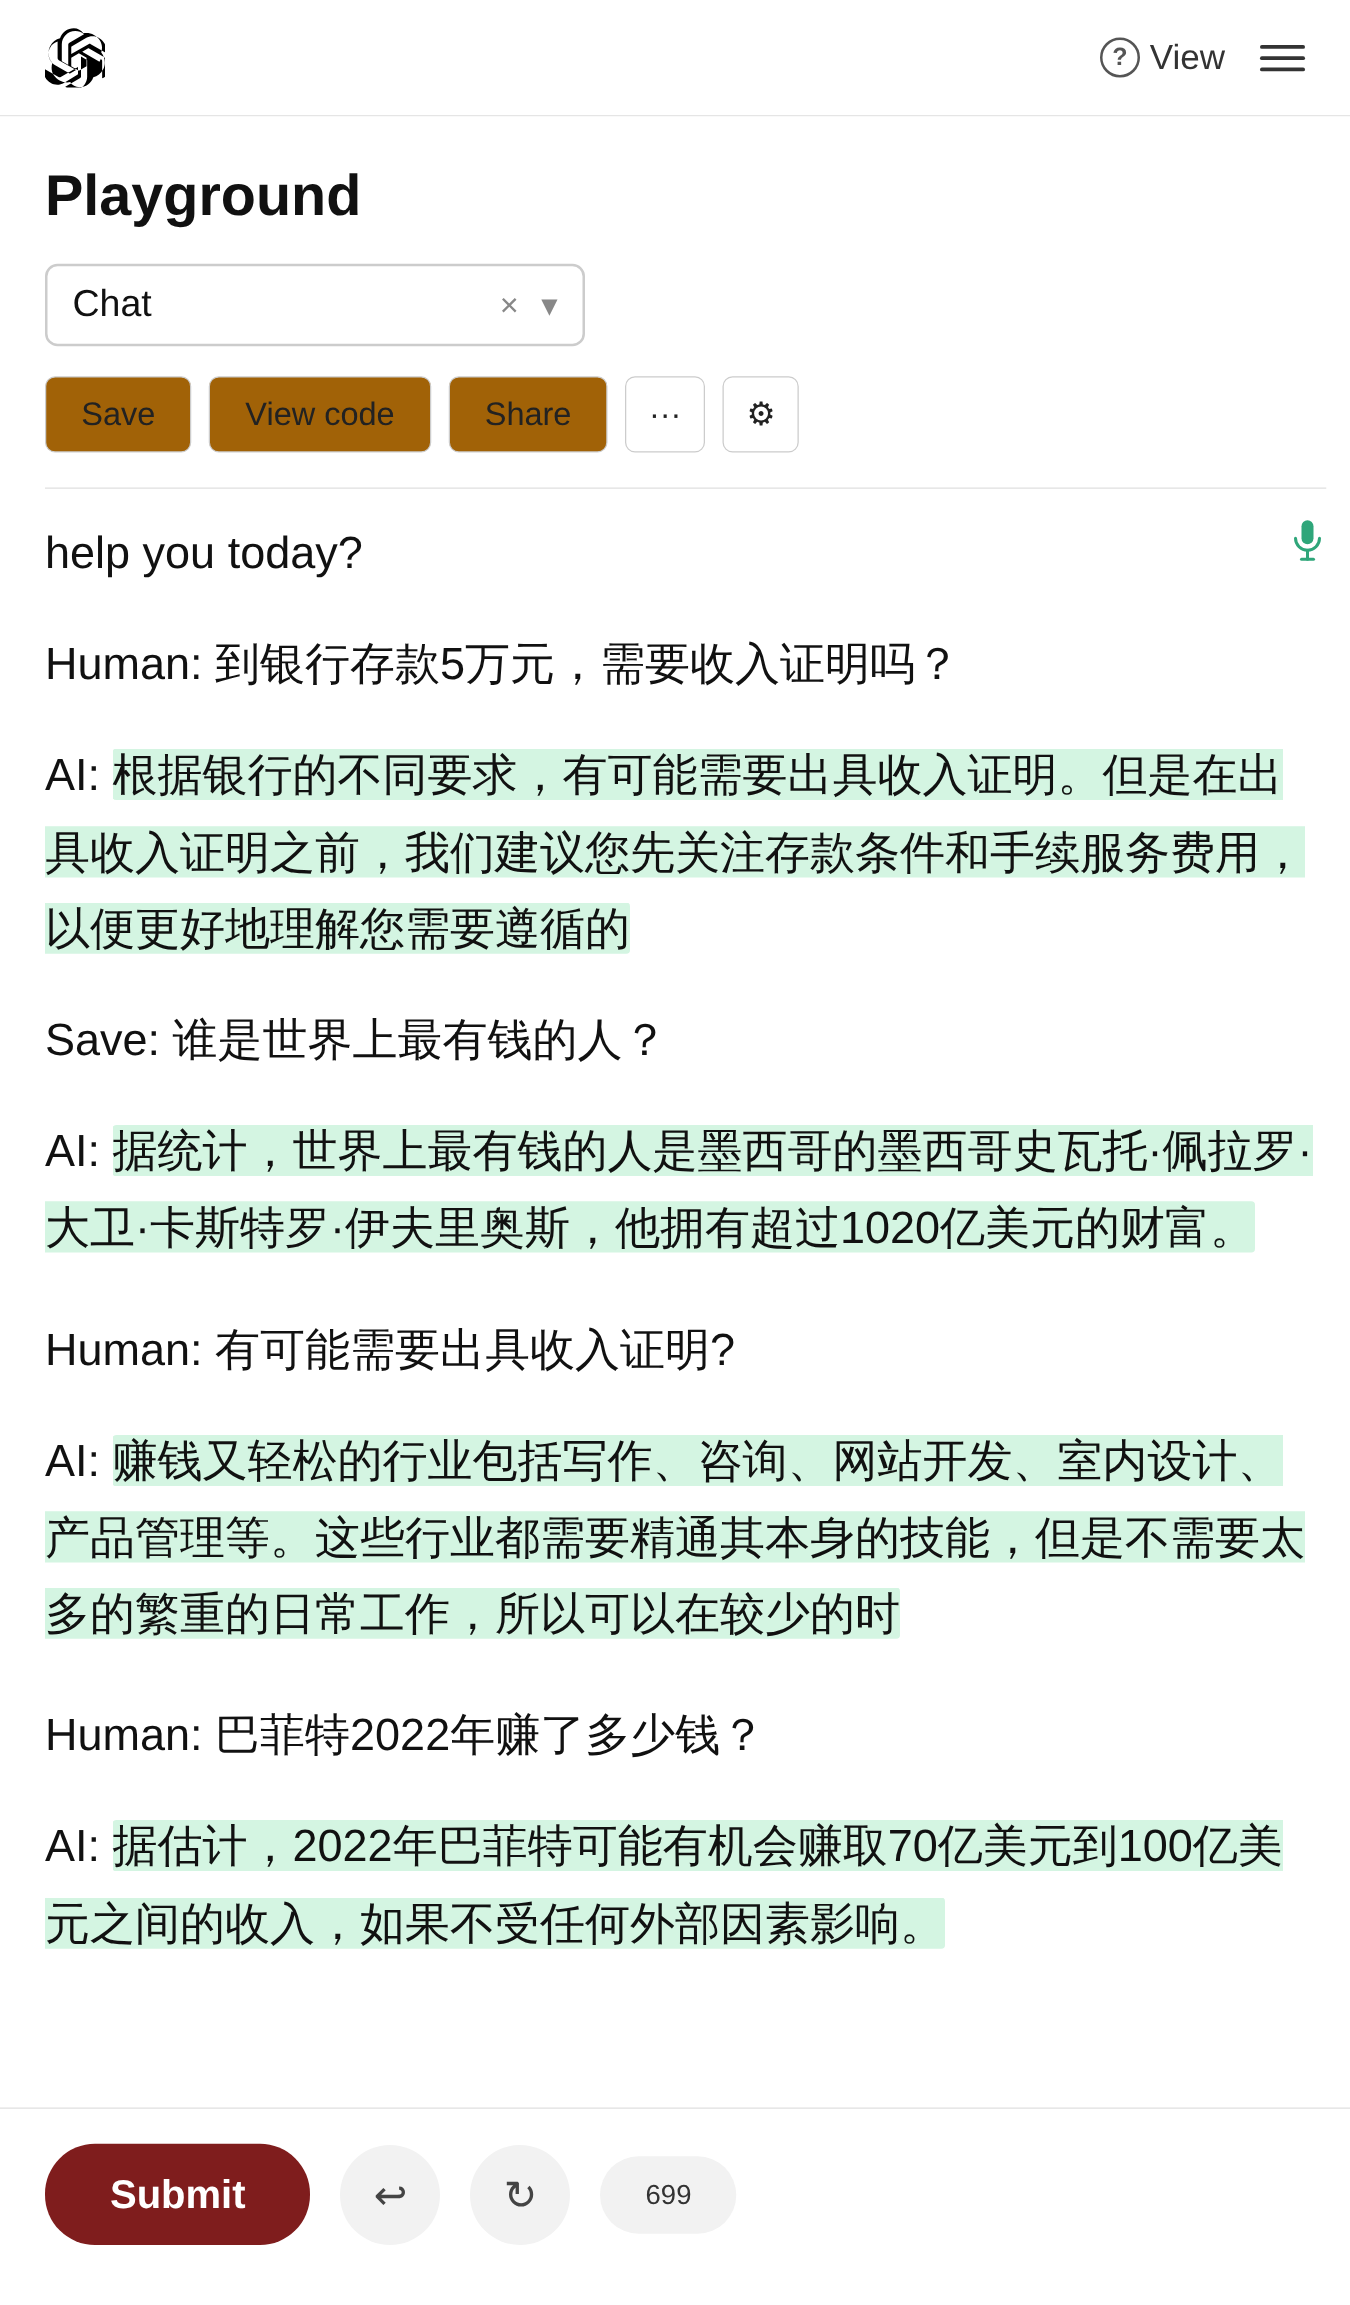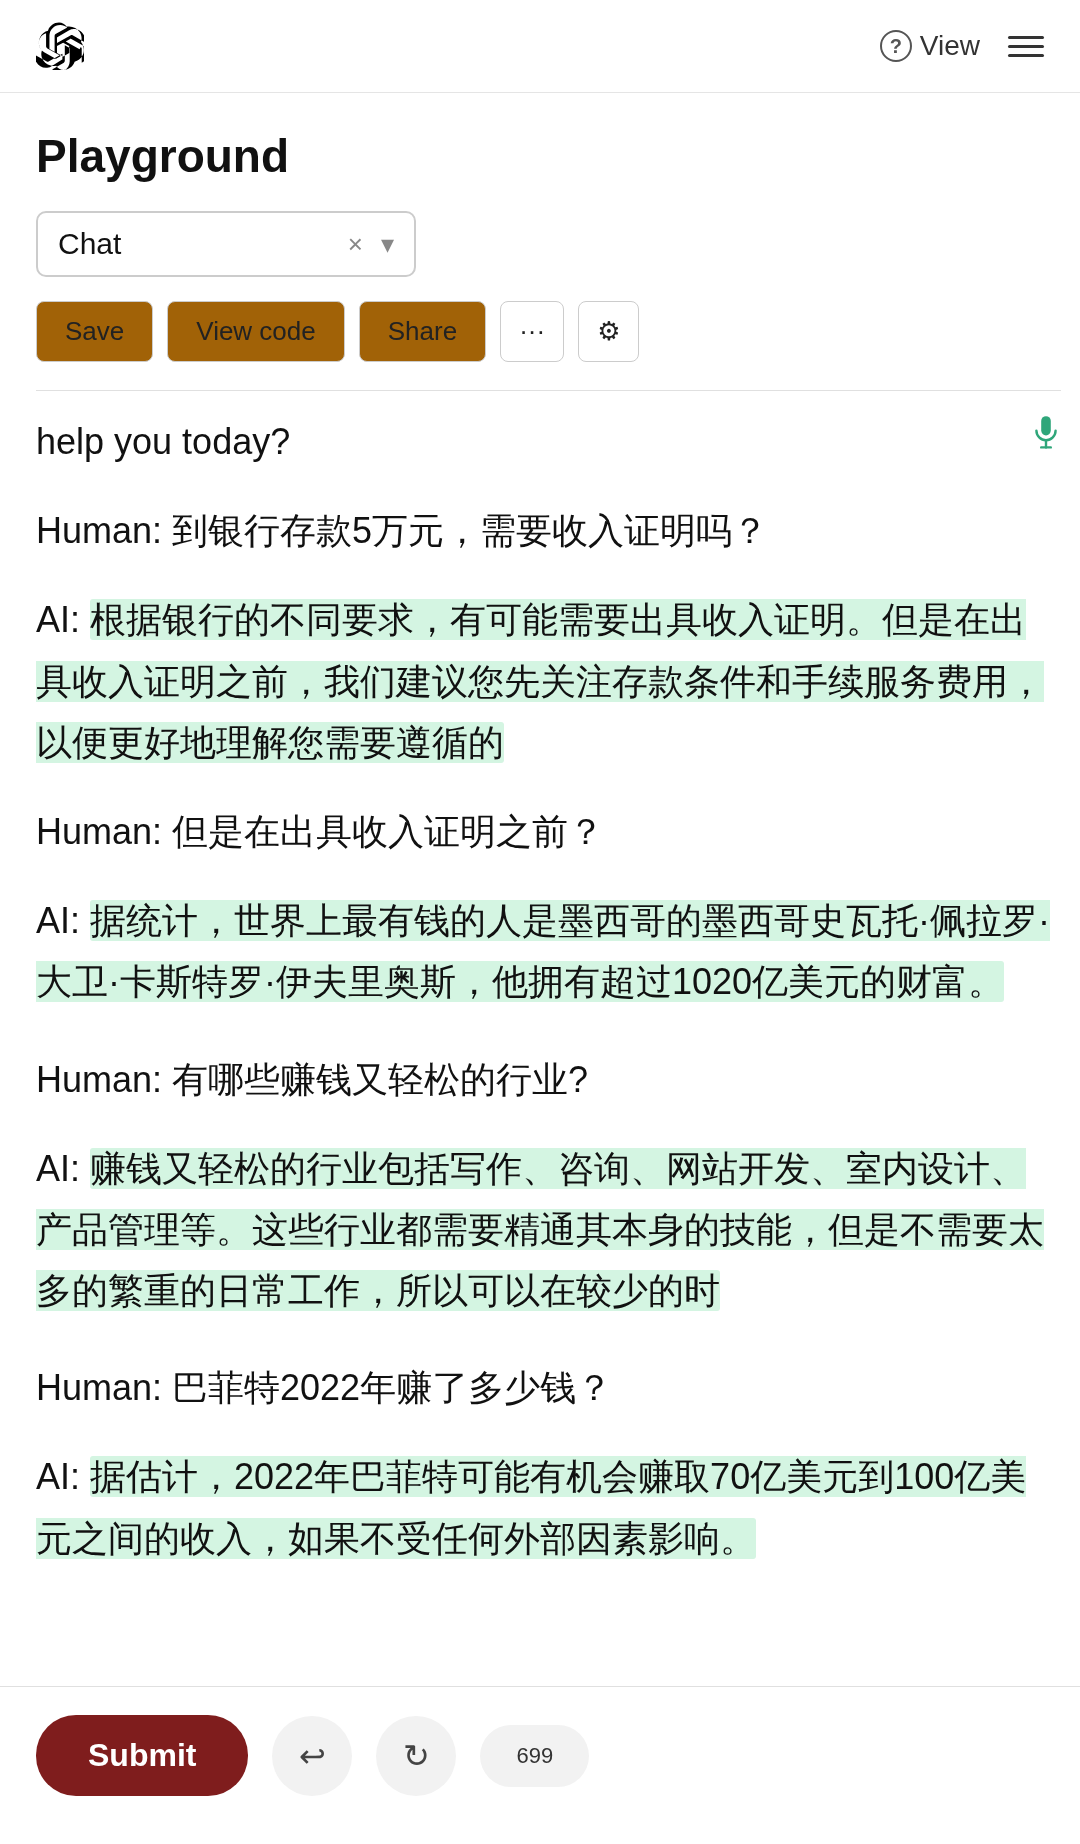--- a/index.html
+++ b/index.html
@@ -86,21 +86,21 @@
       margin-bottom: 28px;
     }
 
     
     .chat-selector {
       display: flex;
       align-items: center;
       border: 2px solid #ccc;
       border-radius: 10px;
       padding: 14px 20px;
-      width: 380px;
+      width: 432px;
       background: #fff;
       margin-bottom: 24px;
     }
     .chat-selector-text {
       flex: 1;
       font-size: 30px;
       color: #111;
     }
     .chat-selector-icons {
       display: flex;
@@ -276,29 +276,29 @@
 
     <div class="chat-entry">
       <span>Human: 到银行存款5万元，需要收入证明吗？</span>
     </div>
 
     <div class="chat-entry">
       <span>AI: </span><span class="ai-highlight">根据银行的不同要求，有可能需要出具收入证明。但是在出具收入证明之前，我们建议您先关注存款条件和手续服务费用，以便更好地理解您需要遵循的</span>
     </div>
 
     <div class="chat-entry">
-      <span>Human: 但是在出具收入证明之前？</span>
+      <span>Save: 谁是世界上最有钱的人？</span>
     </div>
 
     <div class="chat-entry" style="margin-bottom:36px;">
       <span>AI: </span><span class="ai-highlight">据统计，世界上最有钱的人是墨西哥的墨西哥史瓦托·佩拉罗·大卫·卡斯特罗·伊夫里奥斯，他拥有超过1020亿美元的财富。</span>
     </div>
 
     <div class="chat-entry">
-      <span>Human: 有哪些赚钱又轻松的行业?</span>
+      <span>Human: 有可能需要出具收入证明?</span>
     </div>
 
     <div class="chat-entry" style="margin-bottom:36px;">
       <span>AI: </span><span class="ai-highlight">赚钱又轻松的行业包括写作、咨询、网站开发、室内设计、产品管理等。这些行业都需要精通其本身的技能，但是不需要太多的繁重的日常工作，所以可以在较少的时</span>
     </div>
 
     <div class="chat-entry">
       <span>Human: 巴菲特2022年赚了多少钱？</span>
     </div>
 

